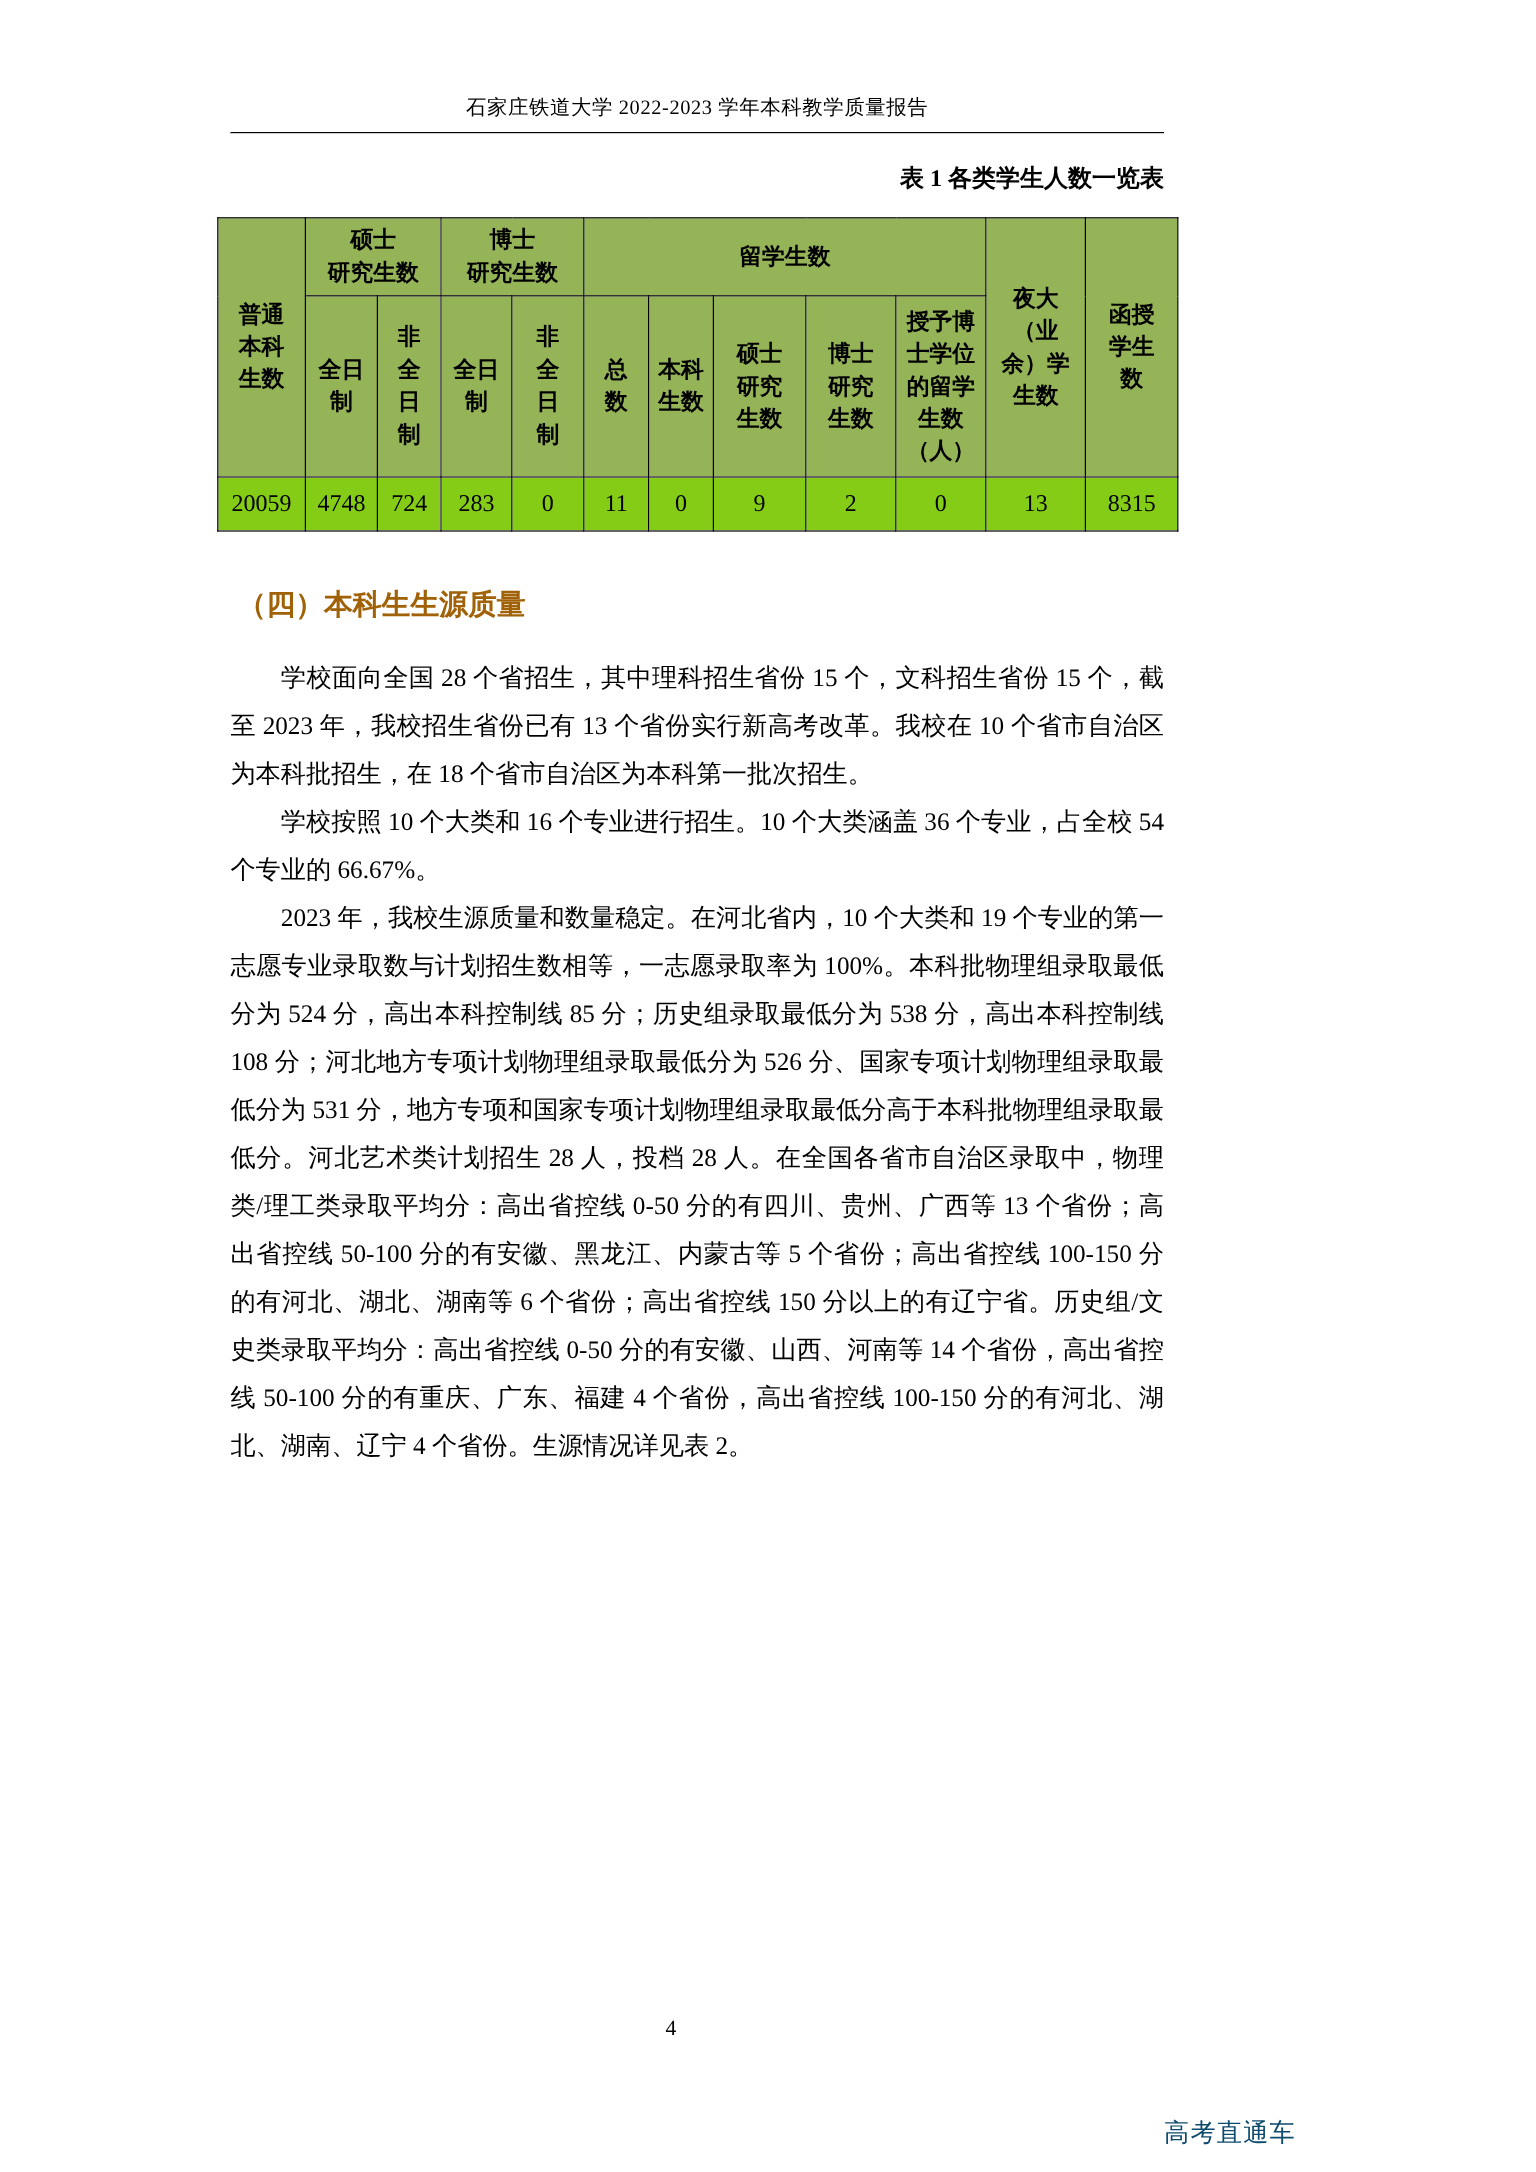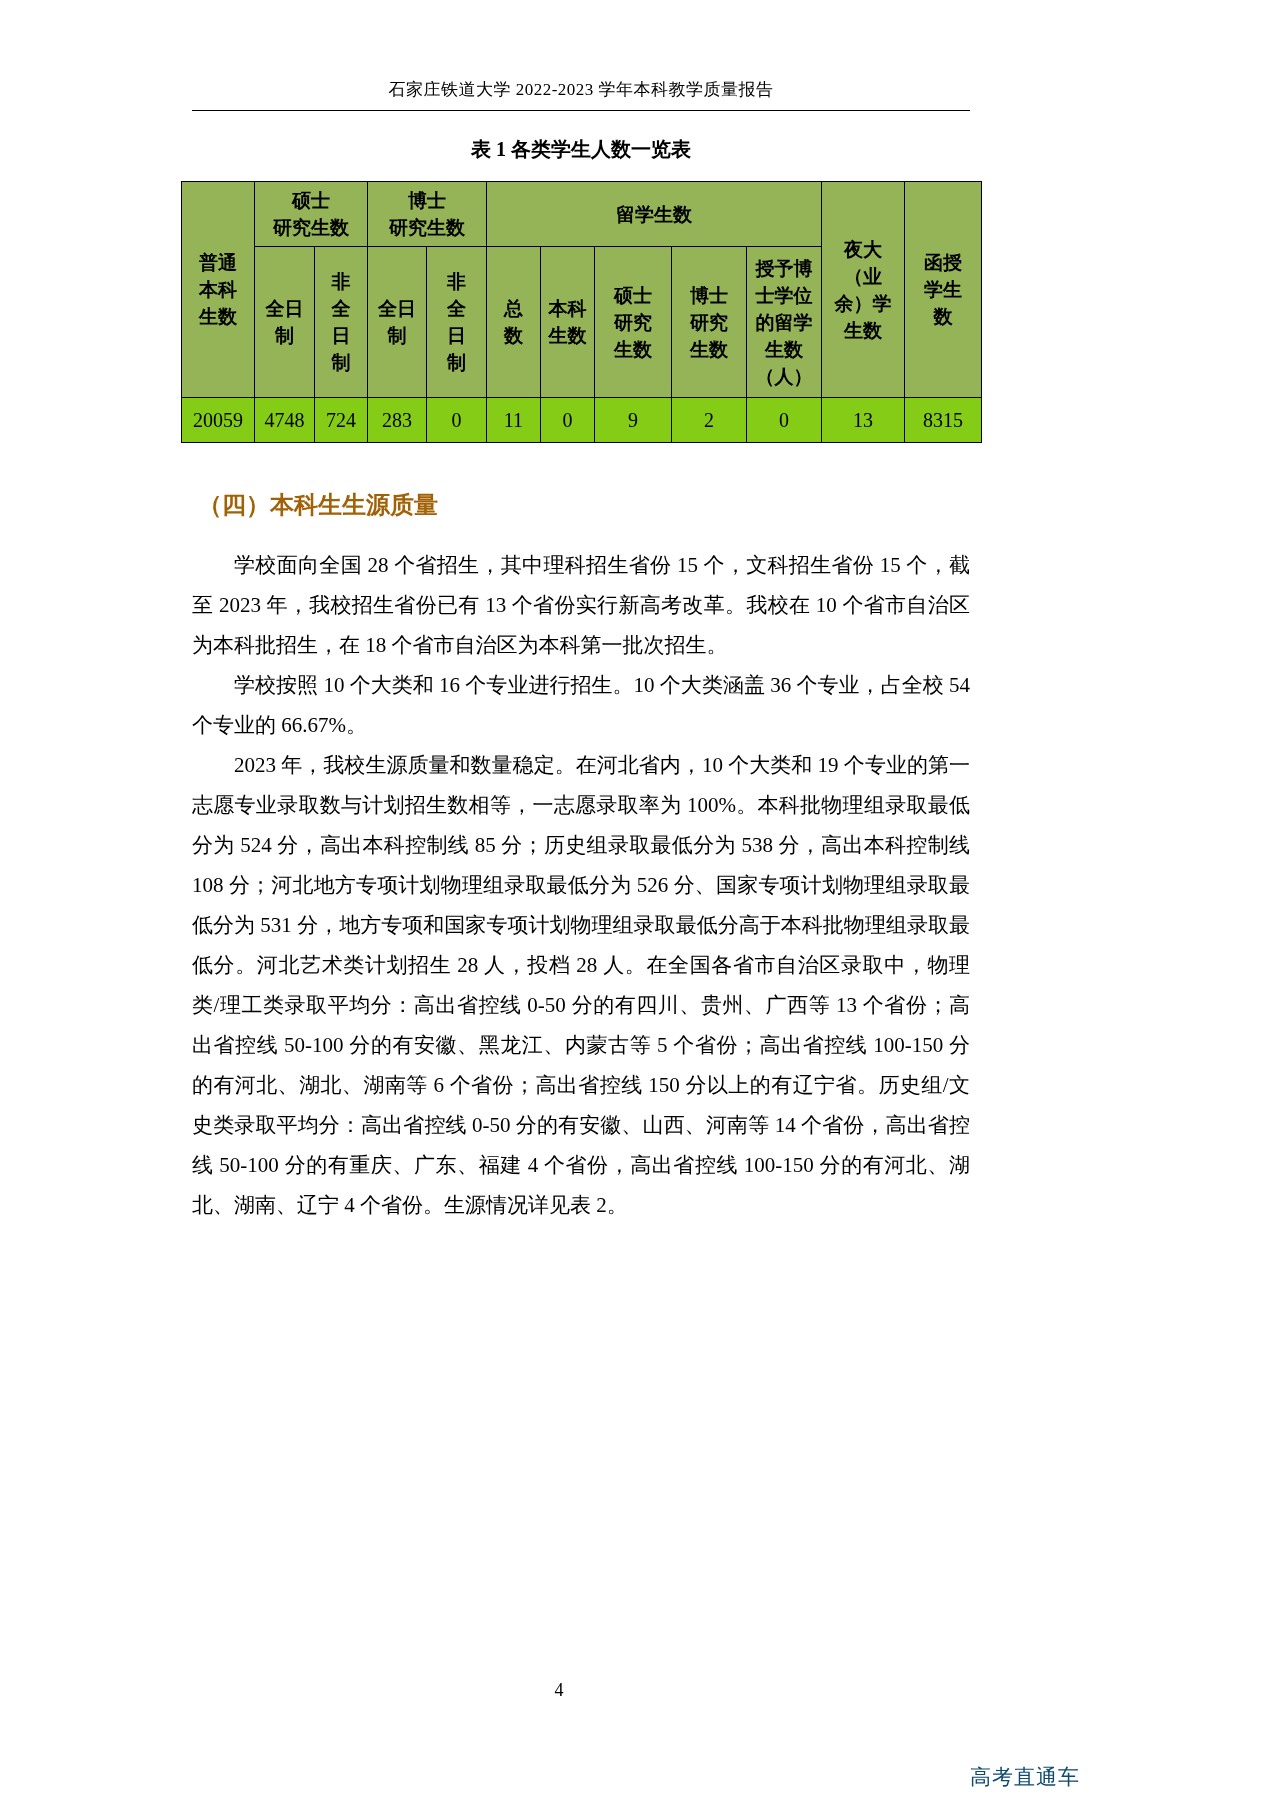--- a/index.html
+++ b/index.html
@@ -21,21 +21,21 @@
     padding-bottom:9px;
     border-bottom:1px solid #000;
   }
 
   .body-text{font-size:21px;line-height:40px;text-align:justify;}
   p.para{margin:0;text-indent:2em;}
   p.para.noindent{text-indent:0;}
   .p-intro1{margin-top:34px;}
 
   .table-caption{
-    text-align:center;
+    text-align:right;
     font-weight:bold;
     font-size:20px;
     font-family:"Liberation Serif","DejaVu Serif",serif;
     margin:18px 0 12px 0;
   }
 
   table.students{
     border-collapse:collapse;
     table-layout:fixed;
     width:800px;

